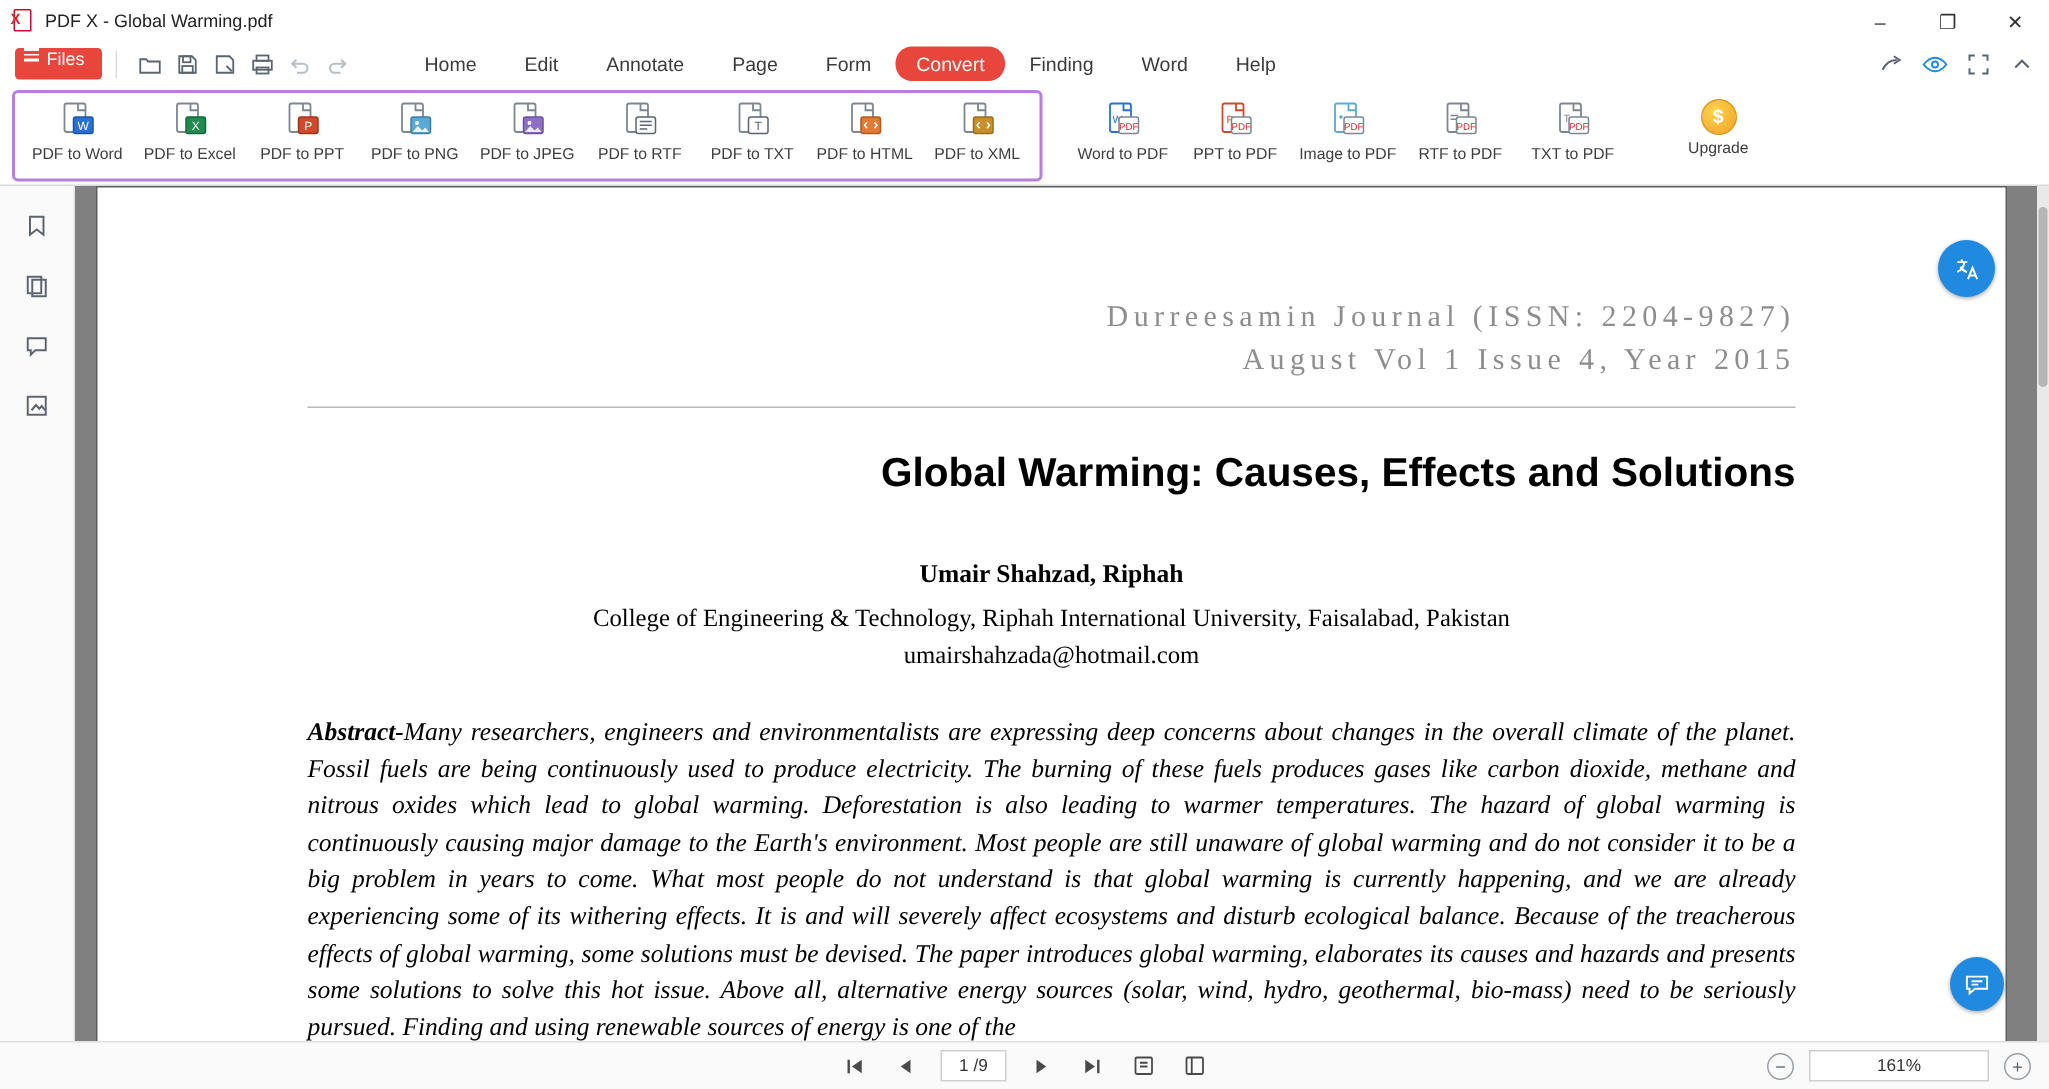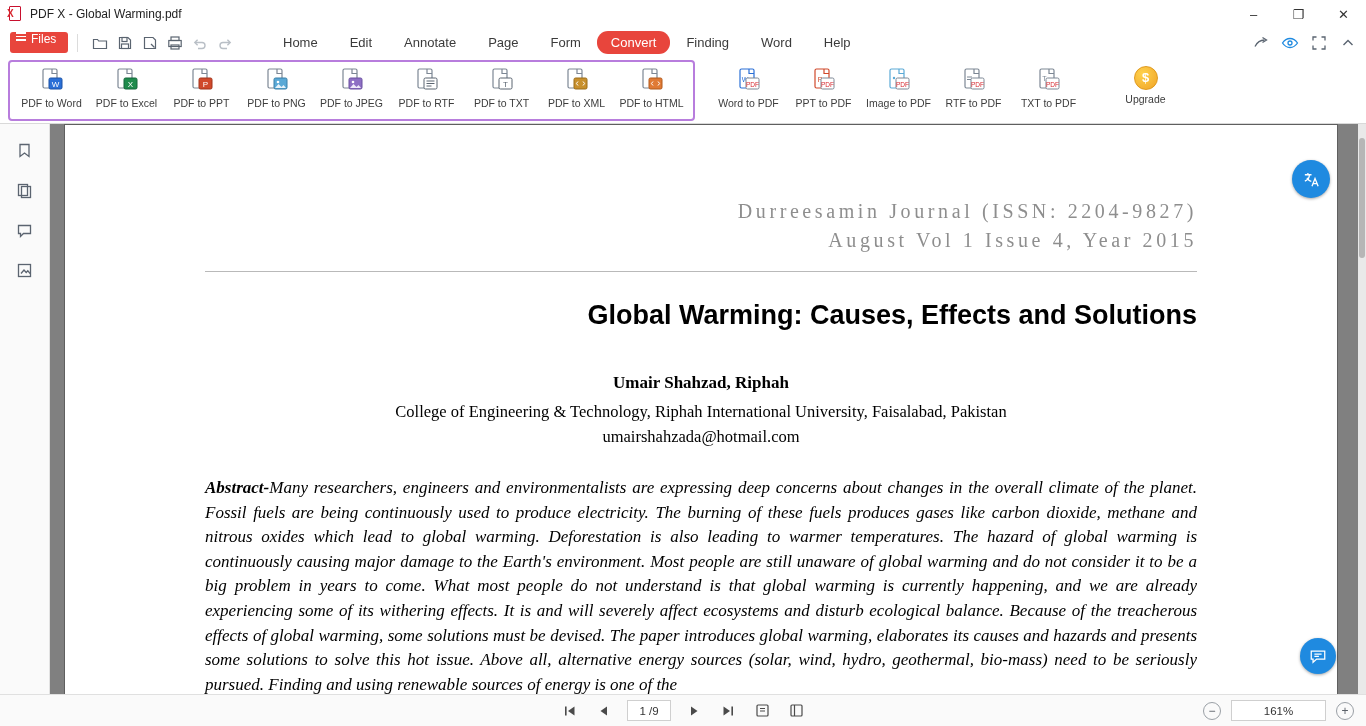--- a/index.html
+++ b/index.html
@@ -304,21 +304,21 @@
     font-size: 11.5px;
     display: flex; align-items: center; justify-content: center;
     color: #333;
   }
   .zoom-area {
     position: absolute;
     right: 12px;
     display: flex; align-items: center; gap: 10px;
   }
   .zoom-box {
-    width: 95px; height: 21px;
+    width: 120px; height: 21px;
     border: 1px solid #cfcfcf;
     background: #fff;
     font-size: 11.5px;
     display: flex; align-items: center; justify-content: center;
     color: #333;
   }
   .circ-btn {
     width: 18px; height: 18px;
     border: 1px solid #9aa0a6;
     border-radius: 50%;
@@ -503,34 +503,34 @@
         <rect x="11" y="12" width="13" height="11" rx="1.5" fill="#fff" stroke="#5a6470" stroke-width="1"></rect>
         <text x="17.5" y="20.5" font-size="8" fill="#5a6470" text-anchor="middle" font-family="Liberation Sans">T</text>
       </svg>
       <span class="lbl">PDF to TXT</span>
     </div>
 
     <div class="rb">
       <svg class="ico" viewBox="0 0 28 28">
         <rect x="5" y="3" width="14" height="19" rx="1.5" fill="#fff" stroke="#7c8794" stroke-width="1.2"></rect>
         <path d="M14 3v4.5h5" fill="none" stroke="#7c8794" stroke-width="1.2"></path>
+        <rect x="11" y="12" width="13" height="11" rx="1.5" fill="#e07a35" stroke="#b25a1d" stroke-width="1"></rect>
+        <path d="M15 15.5l-1.6 2 1.6 2M20 15.5l1.6 2-1.6 2" fill="none" stroke="#fff" stroke-width="1"></path>
+      </svg>
+      <span class="lbl">PDF to HTML</span>
+    </div>
+
+    <div class="rb">
+      <svg class="ico" viewBox="0 0 28 28">
+        <rect x="5" y="3" width="14" height="19" rx="1.5" fill="#fff" stroke="#7c8794" stroke-width="1.2"></rect>
+        <path d="M14 3v4.5h5" fill="none" stroke="#7c8794" stroke-width="1.2"></path>
         <rect x="11" y="12" width="13" height="11" rx="1.5" fill="#c8902d" stroke="#9a6c1a" stroke-width="1"></rect>
         <path d="M15 15.5l-1.6 2 1.6 2M20 15.5l1.6 2-1.6 2" fill="none" stroke="#fff" stroke-width="1"></path>
       </svg>
       <span class="lbl">PDF to XML</span>
-    </div>
-
-    <div class="rb">
-      <svg class="ico" viewBox="0 0 28 28">
-        <rect x="5" y="3" width="14" height="19" rx="1.5" fill="#fff" stroke="#7c8794" stroke-width="1.2"></rect>
-        <path d="M14 3v4.5h5" fill="none" stroke="#7c8794" stroke-width="1.2"></path>
-        <rect x="11" y="12" width="13" height="11" rx="1.5" fill="#e07a35" stroke="#b25a1d" stroke-width="1"></rect>
-        <path d="M15 15.5l-1.6 2 1.6 2M20 15.5l1.6 2-1.6 2" fill="none" stroke="#fff" stroke-width="1"></path>
-      </svg>
-      <span class="lbl">PDF to HTML</span>
     </div>
   </div>
 
   <div class="ribbon-group" style="margin-left:10px;">
 
     <div class="rb">
       <svg class="ico" viewBox="0 0 28 28">
         <rect x="5" y="3" width="14" height="19" rx="1.5" fill="#fff" stroke="#2a6fd6" stroke-width="1.2"></rect>
         <path d="M14 3v4.5h5" fill="none" stroke="#2a6fd6" stroke-width="1.2"></path>
         <text x="10" y="16" font-size="7" fill="#2a6fd6" text-anchor="middle" font-family="Liberation Sans">W</text>

